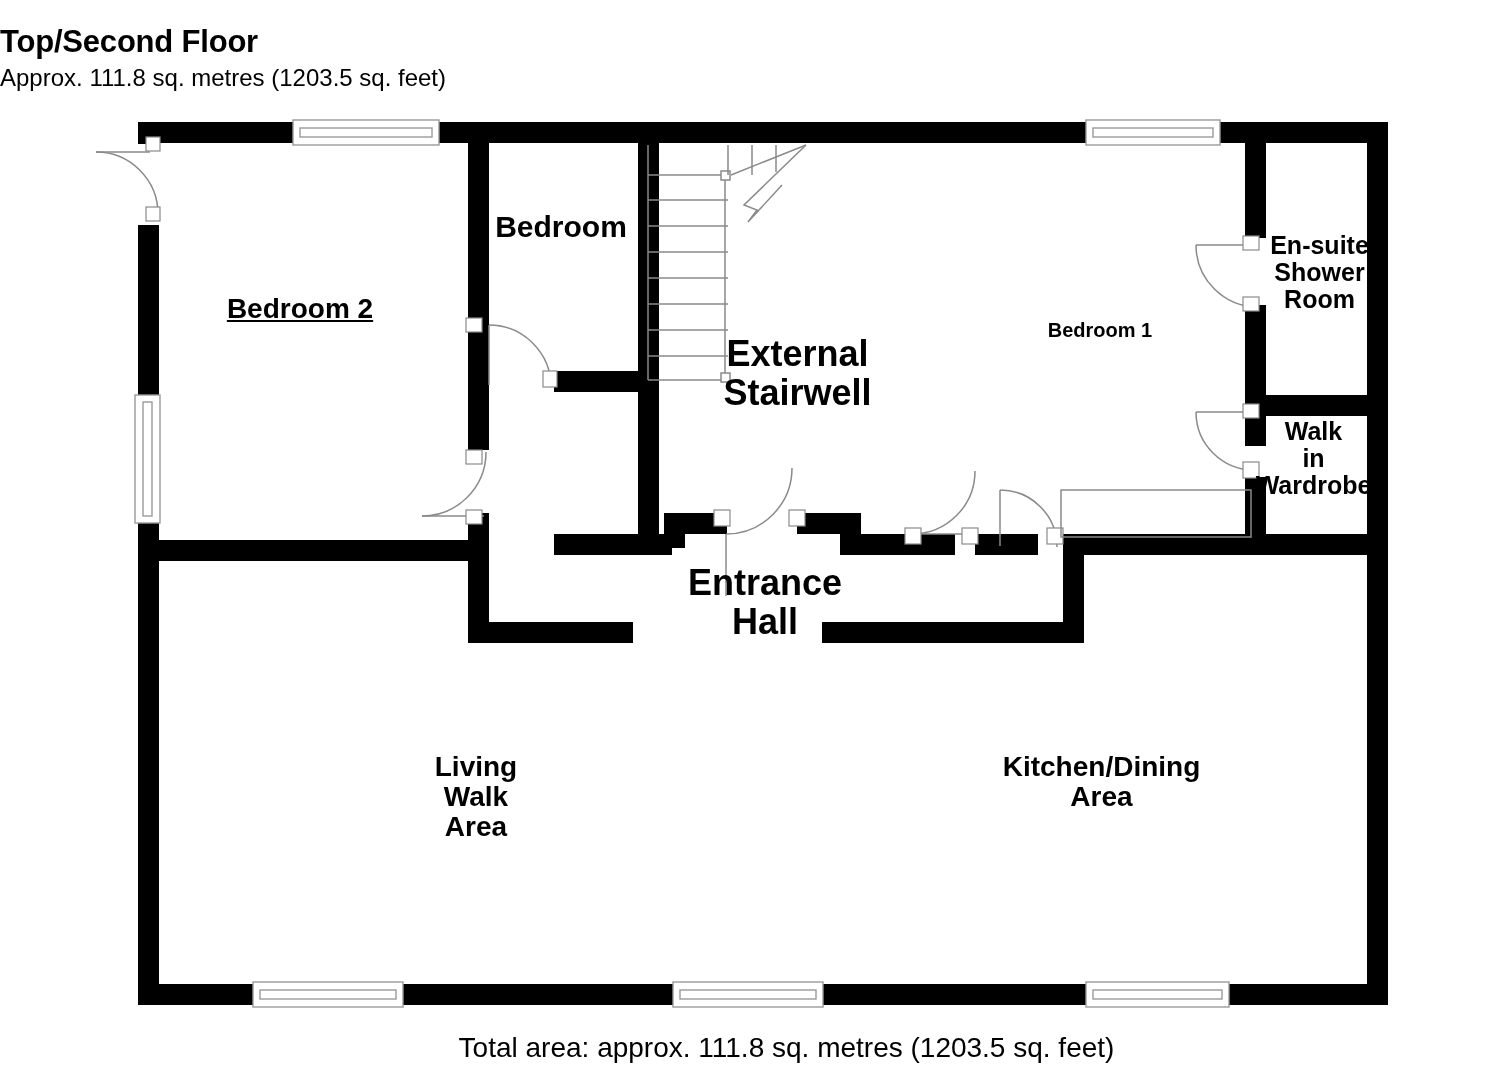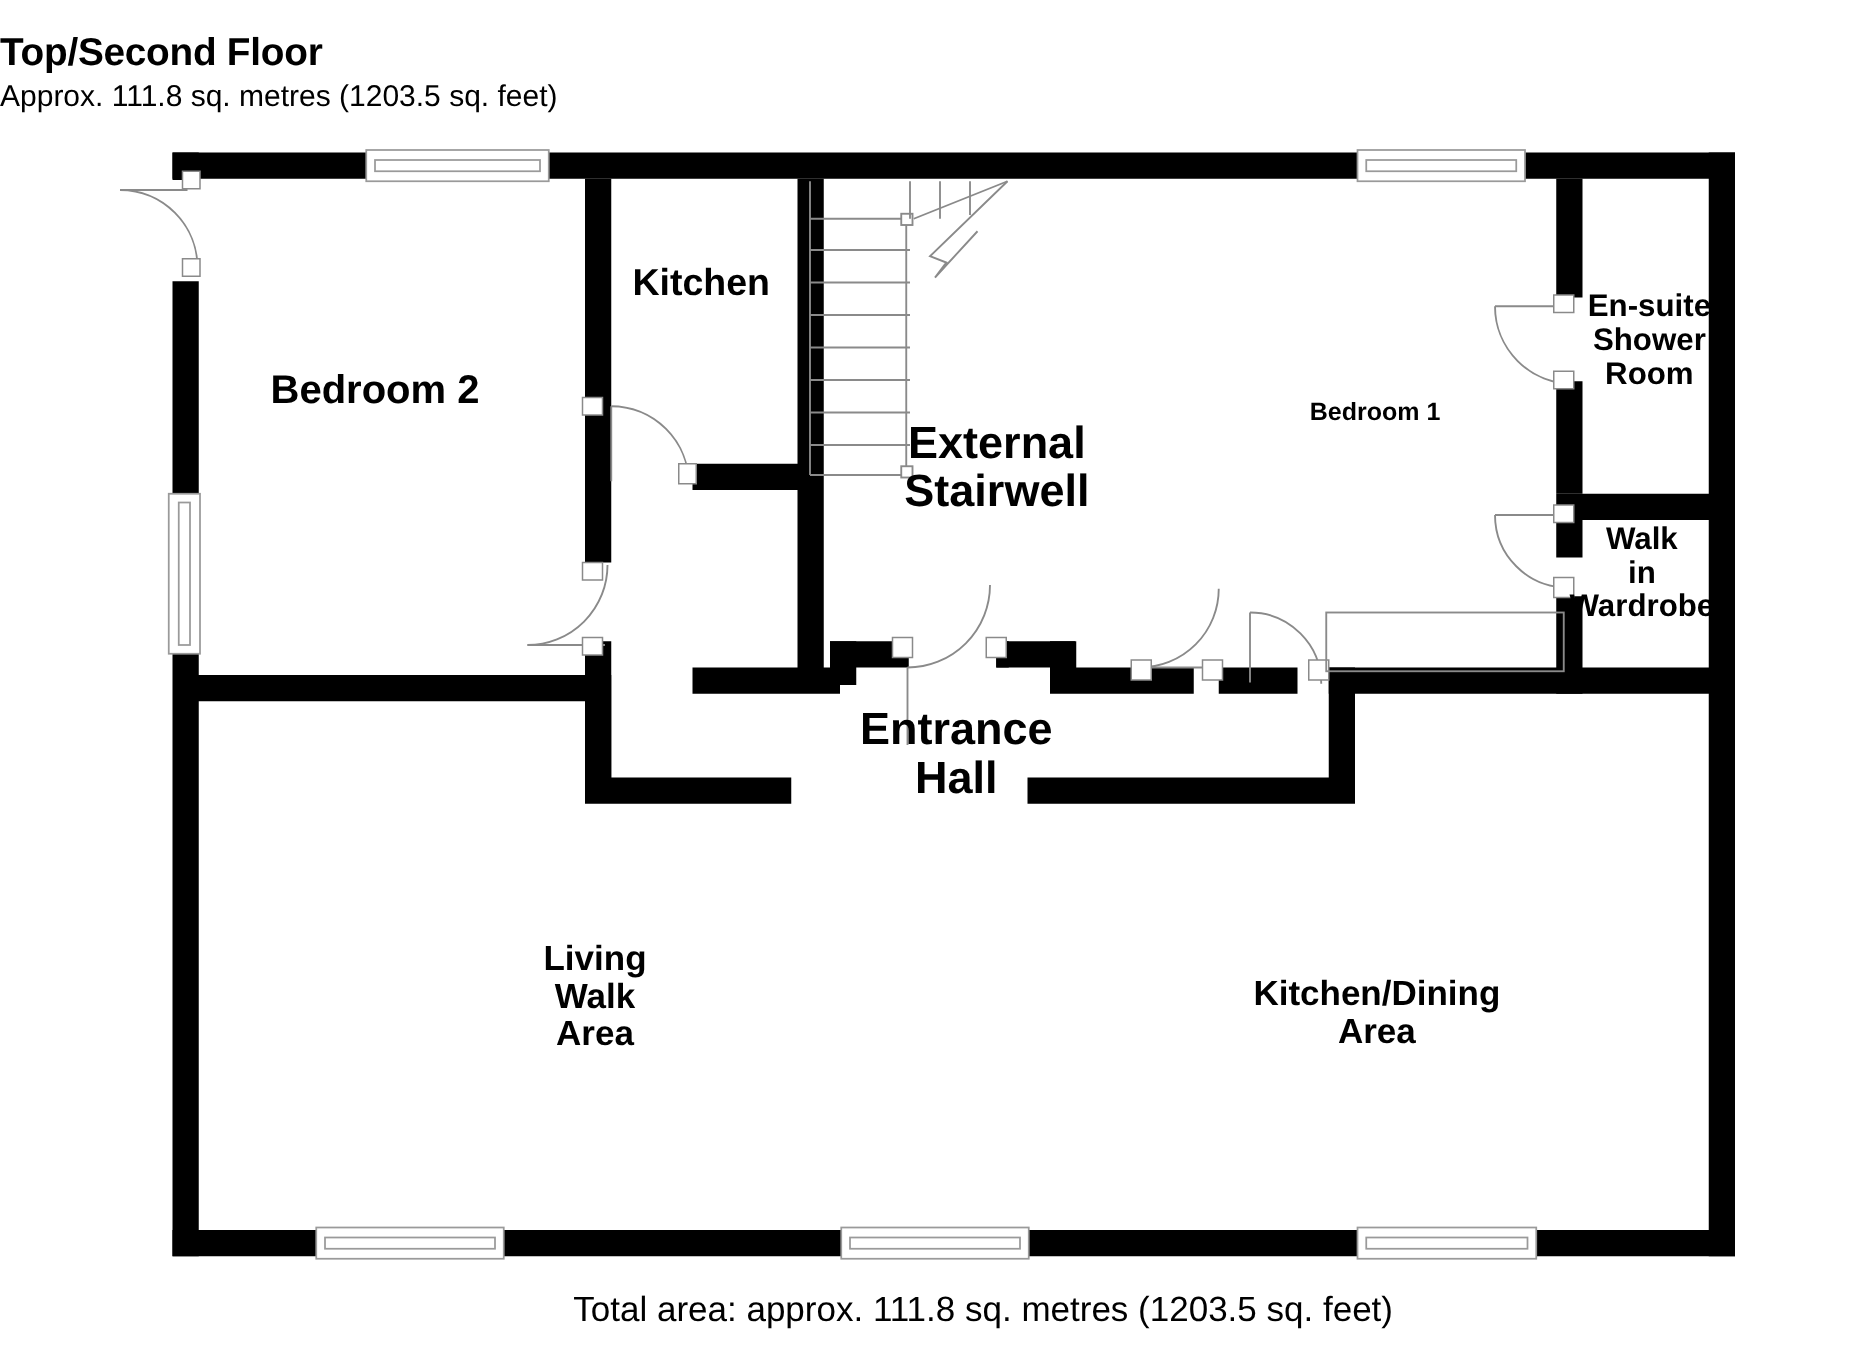--- a/index.html
+++ b/index.html
@@ -57,29 +57,29 @@
   }
   
   .room-label {
     position: absolute;
     font-weight: bold;
     text-align: center;
     line-height: 1.08;
     white-space: pre-line;
     color: #000;
   }
-  .rl-bedroom2   { left: 150px;  top: 294px; width: 300px; font-size: 32px; }
+  .rl-bedroom2   { left: 150px;  top: 294px; width: 300px; font-size: 28px; text-decoration: underline; }
   .rl-bathroom   { left: 440px;  top: 211px; width: 242px; font-size: 30px; }
   .rl-stairwell  { left: 665px;  top: 299px; width: 265px; font-size: 36px; margin-top: 36px; }
   .rl-bedroom1   { left: 955px;  top: 294px; width: 290px; font-size: 20px; margin-top: 26px; }
   .rl-ensuite    { left: 1232px; top: 232px; width: 175px; font-size: 25px; }
   .rl-wardrobe   { left: 1226px; top: 418px; width: 175px; font-size: 25px; }
   .rl-entrance   { left: 647px;  top: 564px; width: 236px; font-size: 36px; }
   .rl-living     { left: 362px;  top: 752px; width: 228px; font-size: 28px; }
-  .rl-kitchen    { left: 930px;  top: 780px; width: 343px; font-size: 28px; }
+  .rl-kitchen    { left: 930px;  top: 752px; width: 343px; font-size: 28px; }
 </style>
 </head>
 <body>
 
 <div id="page">
 
   <div class="title-block">
     <div class="plan-title">Top/Second Floor</div>
     <div class="plan-subtitle">Approx. 111.8 sq. metres (1203.5 sq. feet)</div>
   </div>
@@ -280,21 +280,21 @@
       <rect x="1243" y="462" width="16" height="16"></rect>
     </g>
 
     <g stroke="#8a8a8a" stroke-width="1.5" fill="none">
       <rect x="1061" y="490" width="190" height="47"></rect>
     </g>
   </svg>
 
   <div class="room-label rl-bedroom2">Bedroom 2</div>
 
-  <div class="room-label rl-bathroom">Kitchen</div>
+  <div class="room-label rl-bathroom">Bedroom</div>
 
   <div class="room-label rl-stairwell">External
 Stairwell</div>
 
   <div class="room-label rl-bedroom1">Bedroom 1</div>
 
   <div class="room-label rl-ensuite">En-suite
 Shower
 Room</div>
 

